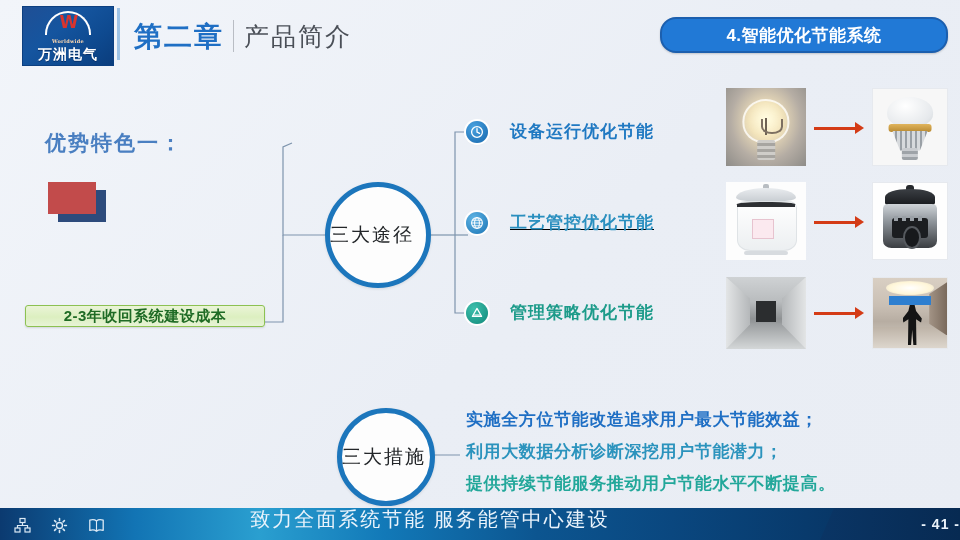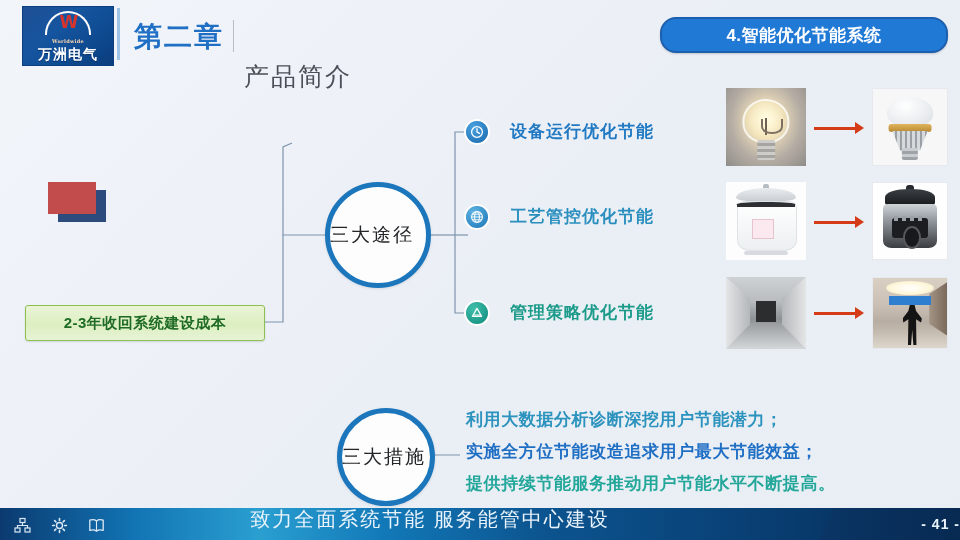--- a/index.html
+++ b/index.html
@@ -24,37 +24,37 @@
     color:#d8342e;font-weight:bold;font-size:17px;line-height:17px;
     font-family:"DejaVu Sans",sans-serif;letter-spacing:-2px;}
   .logo-sub{color:#ffd9b0;font-size:5px;letter-spacing:.3px;margin-top:1px;
     font-family:"DejaVu Serif",serif;font-weight:bold;}
   .logo-cn{color:#ffffff;font-weight:bold;font-size:14px;letter-spacing:1px;margin-top:2px;
     text-shadow:0 1px 0 #06306a;}
   .hdr-div{position:absolute;left:117px;top:8px;width:3px;height:52px;background:#9dc3e6;}
   .hdr-ch{position:absolute;left:134px;top:18px;font-size:28px;font-weight:bold;
     color:#1f6fc4;letter-spacing:2px;text-align:center;}
   .hdr-sep{position:absolute;left:233px;top:20px;width:1px;height:32px;background:#b9bdc4;}
-  .hdr-sub{position:absolute;left:244px;top:20px;font-size:25px;color:#4a4f57;letter-spacing:2px;margin-top:40px;}
+  .hdr-sub{position:absolute;left:244px;top:20px;font-size:25px;color:#4a4f57;letter-spacing:2px;}
 
   .hdr-banner{position:absolute;left:660px;top:17px;width:288px;height:36px;
     background:#2179d6;border:2px solid #1c5fae;border-radius:16px;box-sizing:border-box;
     display:flex;align-items:center;justify-content:center;
     box-shadow:0 1px 2px rgba(0,0,0,.18);}
   .hdr-banner span{color:#fff;font-weight:bold;font-size:17px;letter-spacing:.5px;}
 
   
   .adv-title{position:absolute;left:45px;top:129px;font-size:21px;font-weight:bold;
     color:#4a7fc1;letter-spacing:2px;}
   .sq-wrap{position:absolute;left:48px;top:182px;width:60px;height:42px;}
   .sq-back{position:absolute;left:10px;top:8px;width:48px;height:32px;background:#2d4b7c;}
   .sq-front{position:absolute;left:0;top:0;width:48px;height:32px;background:#c24b4b;}
   .jieneng{position:absolute;left:118px;top:181px;font-size:27px;color:#26292e;letter-spacing:3px;}
 
-  .green-box{position:absolute;left:25px;top:305px;width:240px;height:36px;
+  .green-box{position:absolute;left:25px;top:305px;width:240px;height:22px;
     background:linear-gradient(180deg,#eaf4d7 0%,#dcefc0 55%,#e7f3d6 100%);
     border:1px solid #8cc152;border-radius:3px;box-sizing:border-box;
     display:flex;align-items:center;justify-content:center;
     box-shadow:0 1px 2px rgba(0,0,0,.12);}
   .green-box span{color:#1f6b25;font-weight:bold;font-size:15px;letter-spacing:.5px;}
 
   
   .conn{position:absolute;stroke:#7e94ad;fill:none;stroke-width:1.2;}
 
   
@@ -195,20 +195,21 @@
     <path d="M283 235 L283 322 L265 322"></path>
 
     <path d="M431 235 L455 235"></path>
     <path d="M455 235 L455 132 L468 132"></path>
     <path d="M455 235 L468 235"></path>
     <path d="M455 235 L455 313 L468 313"></path>
 
     <path d="M423 455 L460 455"></path>
   </svg>
 
+  <div class="adv-title">优势特色一：</div>
   <div class="sq-wrap">
     <div class="sq-back"></div>
     <div class="sq-front"></div>
   </div>
 
   <div class="green-box">
     <span>2-3年收回系统建设成本</span>
   </div>
 
   <div class="circ" id="circ1">
@@ -221,21 +222,21 @@
   <div class="item" style="left:466px;top:120px;">
     <span class="ic" style="background:radial-gradient(circle at 35% 30%,#4aa3e0,#1667ad);">
       <svg width="14" height="14" viewBox="0 0 14 14">
         <circle cx="7" cy="7" r="5.4" fill="none" stroke="#fff" stroke-width="1.3"></circle>
         <path d="M7 3.6 L7 7 L9.6 8.4" fill="none" stroke="#fff" stroke-width="1.3" stroke-linecap="round"></path>
       </svg>
     </span>
     <span class="lbl" style="color:#2079c2;">设备运行优化节能</span>
   </div>
 
-  <div class="item" style="left:466px;top:205px;">
+  <div class="item" style="left:466px;top:211px;text-decoration:underline;">
     <span class="ic" style="background:radial-gradient(circle at 35% 30%,#5fb4e4,#1a74b5);">
       <svg width="14" height="14" viewBox="0 0 14 14">
         <circle cx="7" cy="7" r="5.4" fill="none" stroke="#fff" stroke-width="1.1"></circle>
         <ellipse cx="7" cy="7" rx="2.4" ry="5.4" fill="none" stroke="#fff" stroke-width="1"></ellipse>
         <path d="M1.6 7 H12.4 M2.6 4.2 H11.4 M2.6 9.8 H11.4" stroke="#fff" stroke-width=".9" fill="none"></path>
       </svg>
     </span>
     <span class="lbl" style="color:#2a8fbf;">工艺管控优化节能</span>
   </div>
 
@@ -315,22 +316,22 @@
         <div class="floor"></div>
         <div class="wallL"></div>
         <div class="wallR"></div>
         <div class="lamp"></div>
         <div class="banner"></div>
         <div class="person"></div>
       </div>
   </div>
 
   <div class="meas">
+    <div style="color:#1f6fc4;">实施全方位节能改造追求用户最大节能效益；</div>
     <div style="color:#2b93bd;">利用大数据分析诊断深挖用户节能潜力；</div>
-    <div style="color:#1f6fc4;">实施全方位节能改造追求用户最大节能效益；</div>
     <div style="color:#22a79a;">提供持续节能服务推动用户节能水平不断提高。</div>
   </div>
 
   <div class="footbg"></div>
   <div class="foot-icons">
     <span>
       <svg width="17" height="17" viewBox="0 0 17 17">
         <rect x="6" y="1.5" width="5" height="4" fill="none" stroke="#dce9f5" stroke-width="1.2"></rect>
         <rect x="1" y="11" width="5" height="4" fill="none" stroke="#dce9f5" stroke-width="1.2"></rect>
         <rect x="11" y="11" width="5" height="4" fill="none" stroke="#dce9f5" stroke-width="1.2"></rect>

